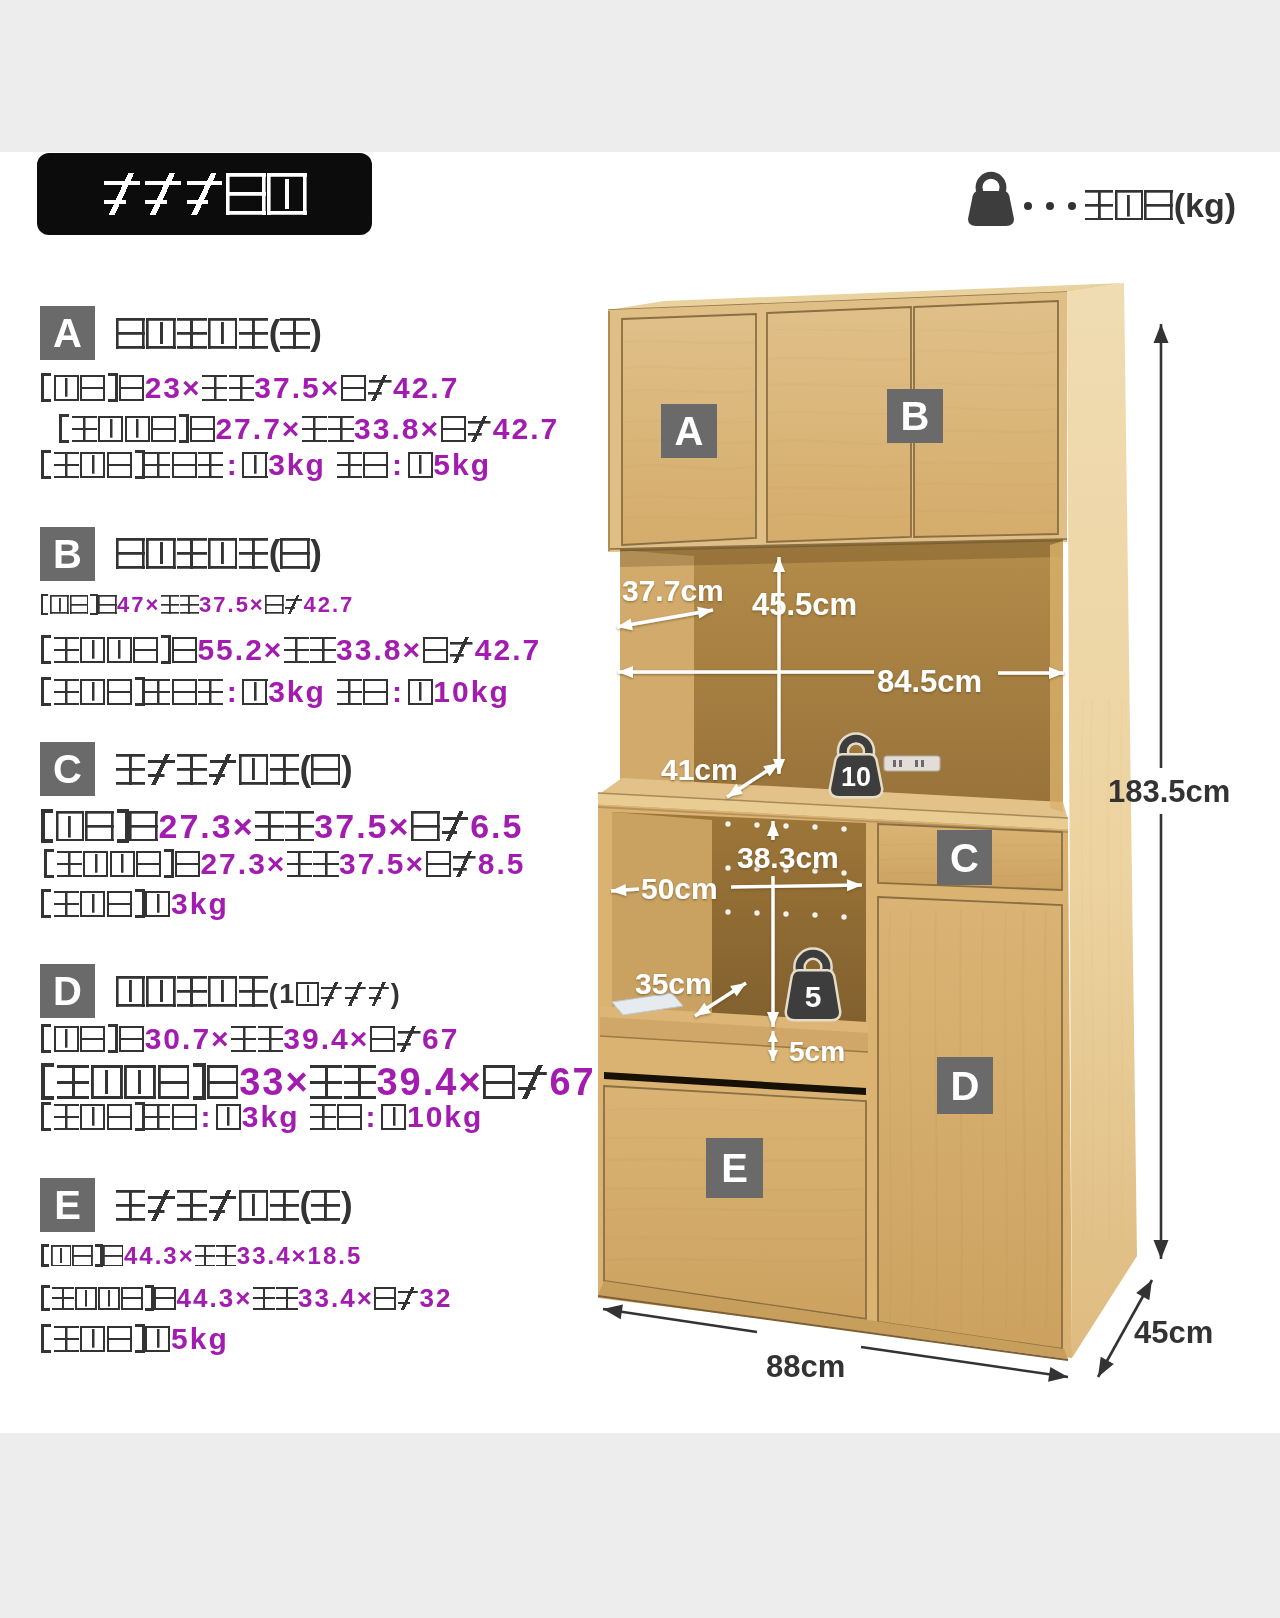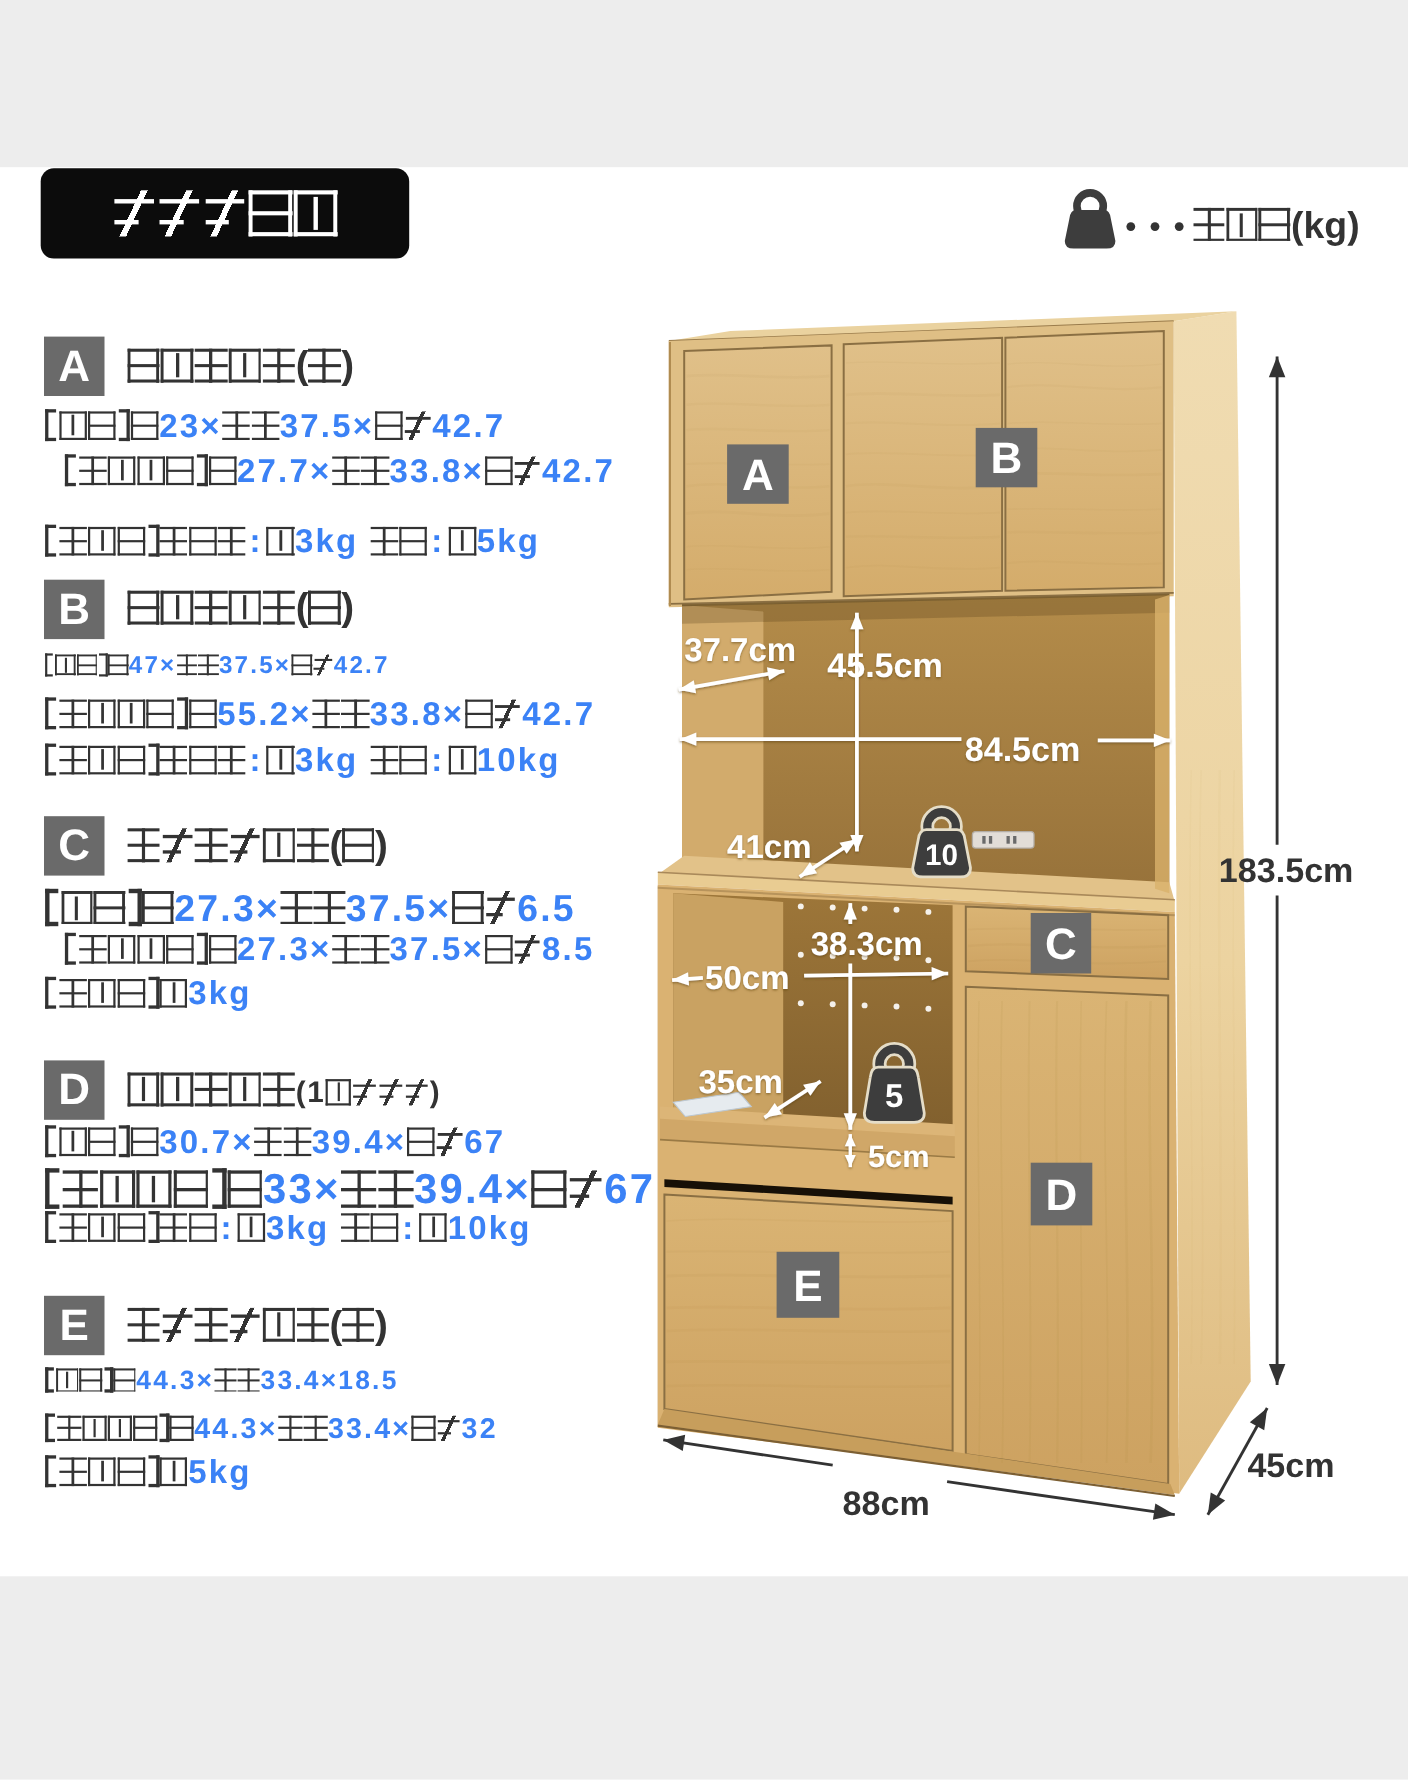--- a/index.html
+++ b/index.html
@@ -1,19 +1,19 @@
 <!DOCTYPE html>
 <html><head><meta charset="utf-8"><style>
 *{margin:0;padding:0;box-sizing:border-box}
 html,body{width:1280px;height:1618px;background:#fff;font-family:"Liberation Sans",sans-serif;overflow:hidden;position:relative}
 .bar{position:absolute;left:0;width:1280px;background:#ededed}
 .abs{position:absolute}
 .tag{position:absolute;background:#6a6a6a;color:#fff;font-weight:bold;display:flex;align-items:center;justify-content:center}
 .ttl{position:absolute;font-weight:bold;color:#333;white-space:nowrap}
-.spec{position:absolute;color:#3b82f6;font-weight:bold;white-space:nowrap;letter-spacing:2px}
+.spec{position:absolute;color:#a21caf;font-weight:bold;white-space:nowrap;letter-spacing:2px}
 i.k1,i.k2,i.k3,i.kh{display:inline-block;width:.84em;height:.88em;vertical-align:-0.1em;margin:0 .02em;background-repeat:no-repeat}
 i.bl{display:inline-block;width:.34em;height:.98em;vertical-align:-0.14em;margin-right:.07em}
 i.br{display:inline-block;width:.34em;height:.98em;vertical-align:-0.14em;margin-left:.07em}
 .cl{padding:0 .1em}
 
 i.k1.d{background-image:linear-gradient(#333,#333),linear-gradient(#333,#333),linear-gradient(#333,#333),linear-gradient(#333,#333),linear-gradient(#333,#333);background-size:100% 9%,100% 9%,100% 9%,9% 100%,9% 100%;background-position:0 0,0 50%,0 100%,0 0,100% 0}
 i.k2.d{background-image:linear-gradient(#333,#333),linear-gradient(#333,#333),linear-gradient(#333,#333),linear-gradient(#333,#333),linear-gradient(#333,#333);background-size:100% 9%,100% 9%,9% 100%,9% 100%,10% 72%;background-position:0 0,0 100%,0 0,100% 0,50% 50%}
 i.k3.d{background-image:linear-gradient(#333,#333),linear-gradient(#333,#333),linear-gradient(#333,#333),linear-gradient(#333,#333);background-size:100% 9%,100% 9%,100% 9%,10% 100%;background-position:0 0,0 50%,0 100%,50% 0}
 i.kh.d{background-image:linear-gradient(#333,#333),linear-gradient(#333,#333),linear-gradient(115deg,transparent 44%,#333 44%,#333 54%,transparent 54%);background-size:90% 10%,55% 10%,100% 100%;background-position:50% 22%,10% 72%,0 0}
 i.bl.d{border-left:.13em solid #333;border-top:.13em solid #333;border-bottom:.13em solid #333}
@@ -33,32 +33,32 @@
     <i class="k2 w"></i>
   </div>
 <div class="abs" style="left:1084px;top:186px;font-size:34px;letter-spacing:1px;font-weight:bold;color:#333;white-space:nowrap"><i class="k3 d"></i><i class="k2 d"></i><i class="k1 d"></i><span style="letter-spacing:0">(kg)</span></div>
 <div class="abs" style="left:1024px;top:202px;width:8px;height:8px;border-radius:50%;background:#333"></div>
 <div class="abs" style="left:1046px;top:202px;width:8px;height:8px;border-radius:50%;background:#333"></div>
 <div class="abs" style="left:1068px;top:202px;width:8px;height:8px;border-radius:50%;background:#333"></div>
 <div class="tag" style="left:40px;top:306px;width:55px;height:54px;font-size:40px">A</div>
 <div class="ttl" style="left:115px;top:313px;font-size:35px;letter-spacing:1.5px"><i class="k1 d"></i><i class="k2 d"></i><i class="k3 d"></i><i class="k2 d"></i><i class="k3 d"></i><span style="letter-spacing:-1px">(</span><i class="k3 d"></i>)</div>
 <div class="spec" style="left:41px;top:371px;font-size:30px"><i class="bl d"></i><i class="k2 d"></i><i class="k1 d"></i><i class="br d"></i><i class="k1 d"></i>23×<i class="k3 d"></i><i class="k3 d"></i>37.5×<i class="k1 d"></i><i class="kh d"></i>42.7</div>
 <div class="spec" style="left:59px;top:412px;font-size:30px"><i class="bl d"></i><i class="k3 d"></i><i class="k2 d"></i><i class="k2 d"></i><i class="k1 d"></i><i class="br d"></i><i class="k1 d"></i>27.7×<i class="k3 d"></i><i class="k3 d"></i>33.8×<i class="k1 d"></i><i class="kh d"></i>42.7</div>
-<div class="spec" style="left:41px;top:476px;font-size:30px"><i class="bl d"></i><i class="k3 d"></i><i class="k2 d"></i><i class="k1 d"></i><i class="br d"></i><i class="k3 d"></i><i class="k1 d"></i><i class="k3 d"></i><span class="cl">:</span><i class="k2 d"></i>3kg <i class="k3 d"></i><i class="k1 d"></i><span class="cl">:</span><i class="k2 d"></i>5kg</div>
+<div class="spec" style="left:41px;top:448px;font-size:30px"><i class="bl d"></i><i class="k3 d"></i><i class="k2 d"></i><i class="k1 d"></i><i class="br d"></i><i class="k3 d"></i><i class="k1 d"></i><i class="k3 d"></i><span class="cl">:</span><i class="k2 d"></i>3kg <i class="k3 d"></i><i class="k1 d"></i><span class="cl">:</span><i class="k2 d"></i>5kg</div>
 
 <div class="tag" style="left:40px;top:527px;width:55px;height:54px;font-size:40px">B</div>
 <div class="ttl" style="left:115px;top:533px;font-size:35px;letter-spacing:1.5px"><i class="k1 d"></i><i class="k2 d"></i><i class="k3 d"></i><i class="k2 d"></i><i class="k3 d"></i><span style="letter-spacing:-1px">(</span><i class="k1 d"></i>)</div>
 <div class="spec" style="left:41px;top:592px;font-size:22px"><i class="bl d"></i><i class="k2 d"></i><i class="k1 d"></i><i class="br d"></i><i class="k1 d"></i>47×<i class="k3 d"></i><i class="k3 d"></i>37.5×<i class="k1 d"></i><i class="kh d"></i>42.7</div>
 <div class="spec" style="left:41px;top:633px;font-size:30px"><i class="bl d"></i><i class="k3 d"></i><i class="k2 d"></i><i class="k2 d"></i><i class="k1 d"></i><i class="br d"></i><i class="k1 d"></i>55.2×<i class="k3 d"></i><i class="k3 d"></i>33.8×<i class="k1 d"></i><i class="kh d"></i>42.7</div>
 <div class="spec" style="left:41px;top:675px;font-size:30px"><i class="bl d"></i><i class="k3 d"></i><i class="k2 d"></i><i class="k1 d"></i><i class="br d"></i><i class="k3 d"></i><i class="k1 d"></i><i class="k3 d"></i><span class="cl">:</span><i class="k2 d"></i>3kg <i class="k3 d"></i><i class="k1 d"></i><span class="cl">:</span><i class="k2 d"></i>10kg</div>
 
 <div class="tag" style="left:40px;top:742px;width:55px;height:54px;font-size:40px">C</div>
 <div class="ttl" style="left:115px;top:749px;font-size:35px;letter-spacing:1.5px"><i class="k3 d"></i><i class="kh d"></i><i class="k3 d"></i><i class="kh d"></i><i class="k2 d"></i><i class="k3 d"></i><span style="letter-spacing:-1px">(</span><i class="k1 d"></i>)</div>
 <div class="spec" style="left:41px;top:807px;font-size:34px"><i class="bl d"></i><i class="k2 d"></i><i class="k1 d"></i><i class="br d"></i><i class="k1 d"></i>27.3×<i class="k3 d"></i><i class="k3 d"></i>37.5×<i class="k1 d"></i><i class="kh d"></i>6.5</div>
-<div class="spec" style="left:59px;top:847px;font-size:30px"><i class="bl d"></i><i class="k3 d"></i><i class="k2 d"></i><i class="k2 d"></i><i class="k1 d"></i><i class="br d"></i><i class="k1 d"></i>27.3×<i class="k3 d"></i><i class="k3 d"></i>37.5×<i class="k1 d"></i><i class="kh d"></i>8.5</div>
+<div class="spec" style="left:44px;top:847px;font-size:30px"><i class="bl d"></i><i class="k3 d"></i><i class="k2 d"></i><i class="k2 d"></i><i class="k1 d"></i><i class="br d"></i><i class="k1 d"></i>27.3×<i class="k3 d"></i><i class="k3 d"></i>37.5×<i class="k1 d"></i><i class="kh d"></i>8.5</div>
 <div class="spec" style="left:41px;top:887px;font-size:30px"><i class="bl d"></i><i class="k3 d"></i><i class="k2 d"></i><i class="k1 d"></i><i class="br d"></i><i class="k2 d"></i>3kg</div>
 
 <div class="tag" style="left:40px;top:964px;width:55px;height:54px;font-size:40px">D</div>
 <div class="ttl" style="left:115px;top:971px;font-size:35px;letter-spacing:1.5px"><i class="k2 d"></i><i class="k2 d"></i><i class="k3 d"></i><i class="k2 d"></i><i class="k3 d"></i><span style="font-size:27px">(1<i class="k2 d"></i><i class="kh d"></i><i class="kh d"></i><i class="kh d"></i>)</span></div>
 <div class="spec" style="left:41px;top:1022px;font-size:30px"><i class="bl d"></i><i class="k2 d"></i><i class="k1 d"></i><i class="br d"></i><i class="k1 d"></i>30.7×<i class="k3 d"></i><i class="k3 d"></i>39.4×<i class="k1 d"></i><i class="kh d"></i>67</div>
 <div class="spec" style="left:41px;top:1061px;font-size:38px"><i class="bl d"></i><i class="k3 d"></i><i class="k2 d"></i><i class="k2 d"></i><i class="k1 d"></i><i class="br d"></i><i class="k1 d"></i>33×<i class="k3 d"></i><i class="k3 d"></i>39.4×<i class="k1 d"></i><i class="kh d"></i>67</div>
 <div class="spec" style="left:41px;top:1100px;font-size:30px"><i class="bl d"></i><i class="k3 d"></i><i class="k2 d"></i><i class="k1 d"></i><i class="br d"></i><i class="k3 d"></i><i class="k1 d"></i><span class="cl">:</span><i class="k2 d"></i>3kg <i class="k3 d"></i><i class="k1 d"></i><span class="cl">:</span><i class="k2 d"></i>10kg</div>
 
 <div class="tag" style="left:40px;top:1178px;width:55px;height:54px;font-size:40px">E</div>
 <div class="ttl" style="left:115px;top:1185px;font-size:35px;letter-spacing:1.5px"><i class="k3 d"></i><i class="kh d"></i><i class="k3 d"></i><i class="kh d"></i><i class="k2 d"></i><i class="k3 d"></i><span style="letter-spacing:-1px">(</span><i class="k3 d"></i>)</div>

